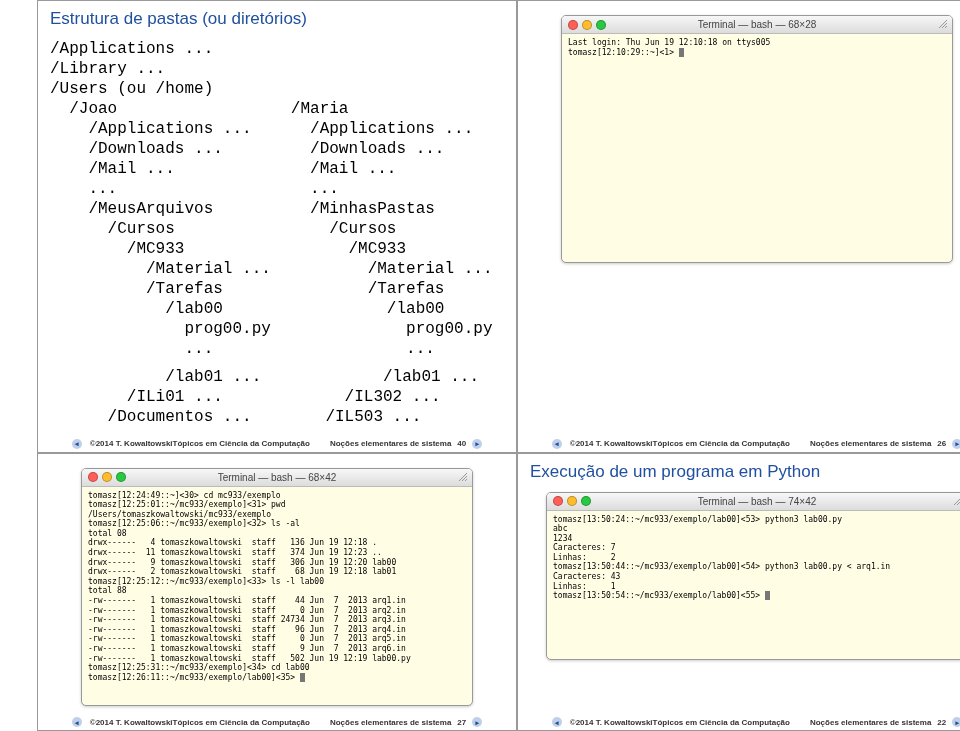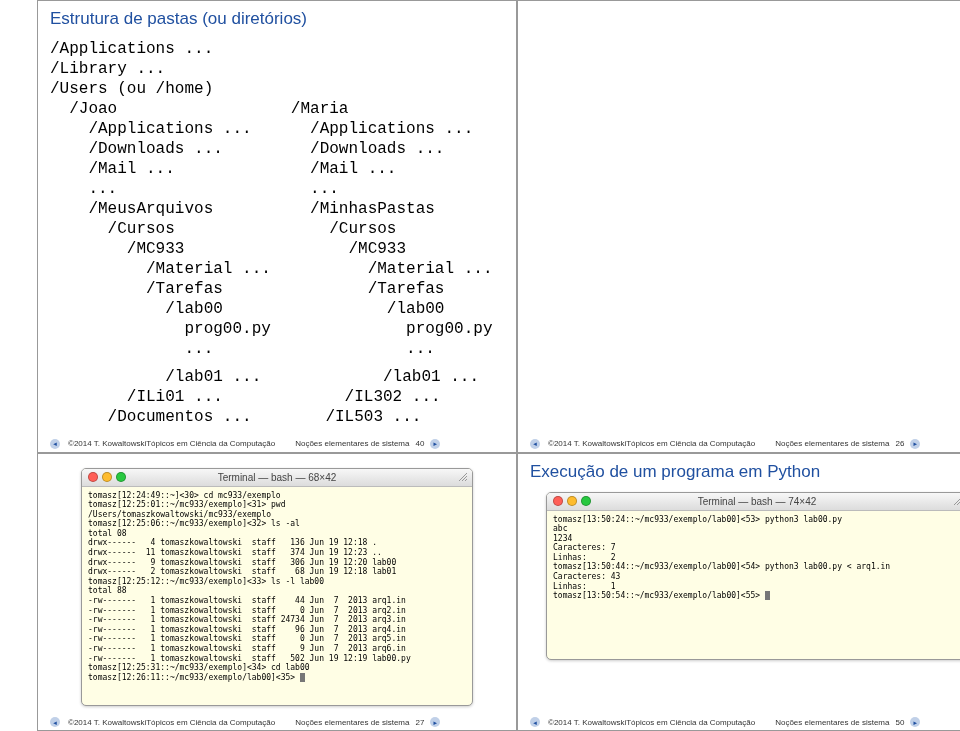--- a/index.html
+++ b/index.html
@@ -32,21 +32,22 @@
   }
   .footer {
     position: absolute;
     bottom: 3px;
     left: 12px;
     right: 12px;
     font-size: 8px;
     color: #333;
     display: flex;
     align-items: center;
-    justify-content: flex-start;
+    justify-content: center;
+    font-weight: bold;
   }
   .footer .left { display:flex; align-items:center; gap:6px; }
   .footer .arrow {
     display: inline-flex;
     align-items: center;
     justify-content: center;
     width: 10px;
     height: 10px;
     border-radius: 50%;
     background: #c0d0e8;
@@ -186,20 +187,35 @@
       <span>Tópicos em Ciência da Computação</span>
       <div class="group">
         <span>Noções elementares de sistema</span>
         <span>40</span>
         <span class="arrow">▸</span>
       </div>
     </div>
   </div>
 
   <div class="slide">
+    <div class="termwin tall">
+      <div class="termbar">
+        <div class="tlights">
+          <span class="tlight tl-r"></span>
+          <span class="tlight tl-y"></span>
+          <span class="tlight tl-g"></span>
+        </div>
+        <span class="termtitle">Terminal — bash — 68×28</span>
+        <svg class="resize-icon" viewBox="0 0 10 10">
+            <path d="M1 9L9 1M4 9L9 4M7 9L9 7" stroke="#999" stroke-width="1" fill="none"></path>
+          </svg>
+      </div>
+      <div class="termbody"><span>Last login: Thu Jun 19 12:10:18 on ttys005
+tomasz[12:10:29::~]&lt;1&gt; </span><span class="cursor"></span></div>
+    </div>
     <div class="footer">
       <div class="left">
         <span class="arrow">◂</span>
         <span class="copy">©2014 T. Kowaltowski</span>
       </div>
       <span>Tópicos em Ciência da Computação</span>
       <div class="group">
         <span>Noções elementares de sistema</span>
         <span>26</span>
         <span class="arrow">▸</span>
@@ -280,19 +296,19 @@
 tomasz[13:50:54::~/mc933/exemplo/lab00]&lt;55&gt; </span><span class="cursor"></span></div>
     </div>
     <div class="footer">
       <div class="left">
         <span class="arrow">◂</span>
         <span class="copy">©2014 T. Kowaltowski</span>
       </div>
       <span>Tópicos em Ciência da Computação</span>
       <div class="group">
         <span>Noções elementares de sistema</span>
-        <span>50</span>
+        <span>22</span>
         <span class="arrow">▸</span>
       </div>
     </div>
   </div>
 
 </div>
 
 </body></html>

